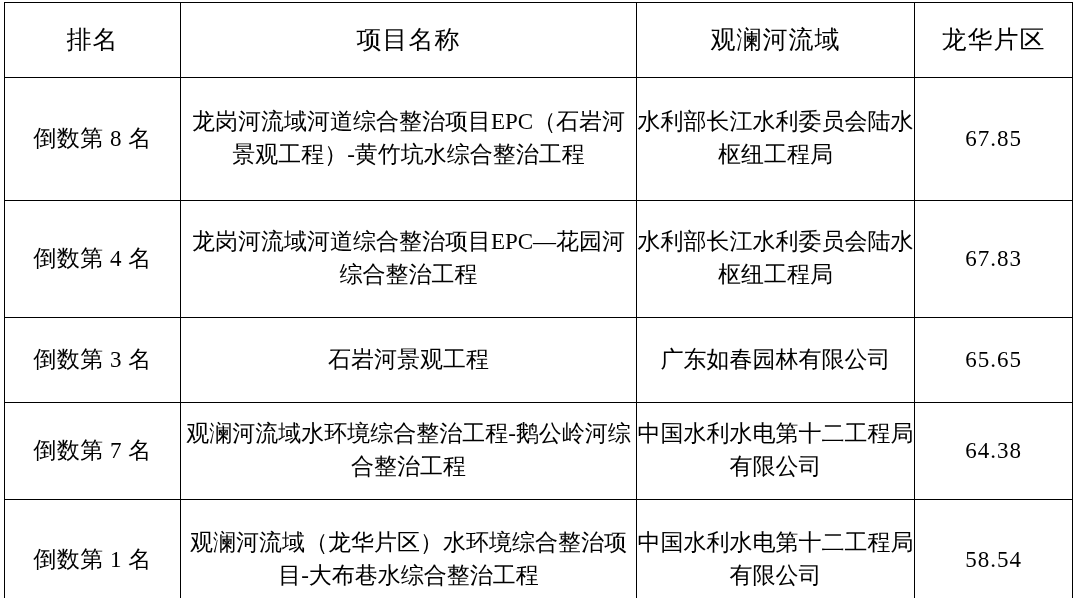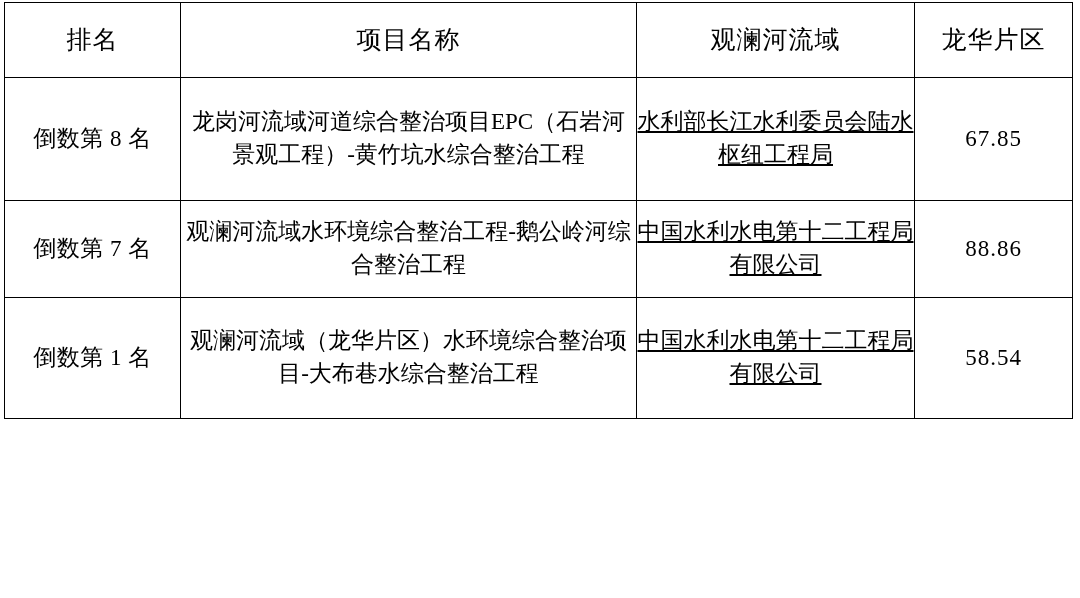--- a/index.html
+++ b/index.html
@@ -54,21 +54,20 @@
     letter-spacing: 0px;
     padding-left: 10px;
     padding-right: 10px;
   }
   td.cell-unit {
     font-size: 23px;
     text-align: left;
     padding-left: 12px;
     padding-right: 8px;
     letter-spacing: 0px;
-    text-decoration: underline;
   }
   td.cell-score {
     font-size: 24px;
     letter-spacing: 1px;
   }
   .row-h1 td { height: 110px; }
   .row-h2 td { height: 104px; }
   .row-h3 td { height: 72px; }
   .row-h4 td { height: 84px; }
   .row-h5 td { height: 108px; }
@@ -92,25 +91,37 @@
         <td>龙华片区</td>
       </tr>
     </thead>
     <tbody>
       <tr class="row-h1">
         <td class="cell-rank">倒数第 8 名</td>
         <td class="cell-project">龙岗河流域河道综合整治项目EPC（石岩河景观工程）-黄竹坑水综合整治工程</td>
         <td class="cell-unit">水利部长江水利委员会陆水枢纽工程局</td>
         <td class="cell-score">67.85</td>
       </tr>
+      <tr class="row-h2">
+        <td class="cell-rank">倒数第 4 名</td>
+        <td class="cell-project">龙岗河流域河道综合整治项目EPC—花园河综合整治工程</td>
+        <td class="cell-unit">水利部长江水利委员会陆水枢纽工程局</td>
+        <td class="cell-score">67.83</td>
+      </tr>
+      <tr class="row-h3">
+        <td class="cell-rank">倒数第 3 名</td>
+        <td class="cell-project">石岩河景观工程</td>
+        <td class="cell-unit">广东如春园林有限公司</td>
+        <td class="cell-score">65.65</td>
+      </tr>
       <tr class="row-h4">
         <td class="cell-rank">倒数第 7 名</td>
         <td class="cell-project">观澜河流域水环境综合整治工程-鹅公岭河综合整治工程</td>
         <td class="cell-unit">中国水利水电第十二工程局有限公司</td>
-        <td class="cell-score">88.86</td>
+        <td class="cell-score">64.38</td>
       </tr>
       <tr class="row-h5">
         <td class="cell-rank">倒数第 1 名</td>
         <td class="cell-project">观澜河流域（龙华片区）水环境综合整治项目-大布巷水综合整治工程</td>
         <td class="cell-unit">中国水利水电第十二工程局有限公司</td>
         <td class="cell-score">58.54</td>
       </tr>
     </tbody>
   </table>
 </div>

